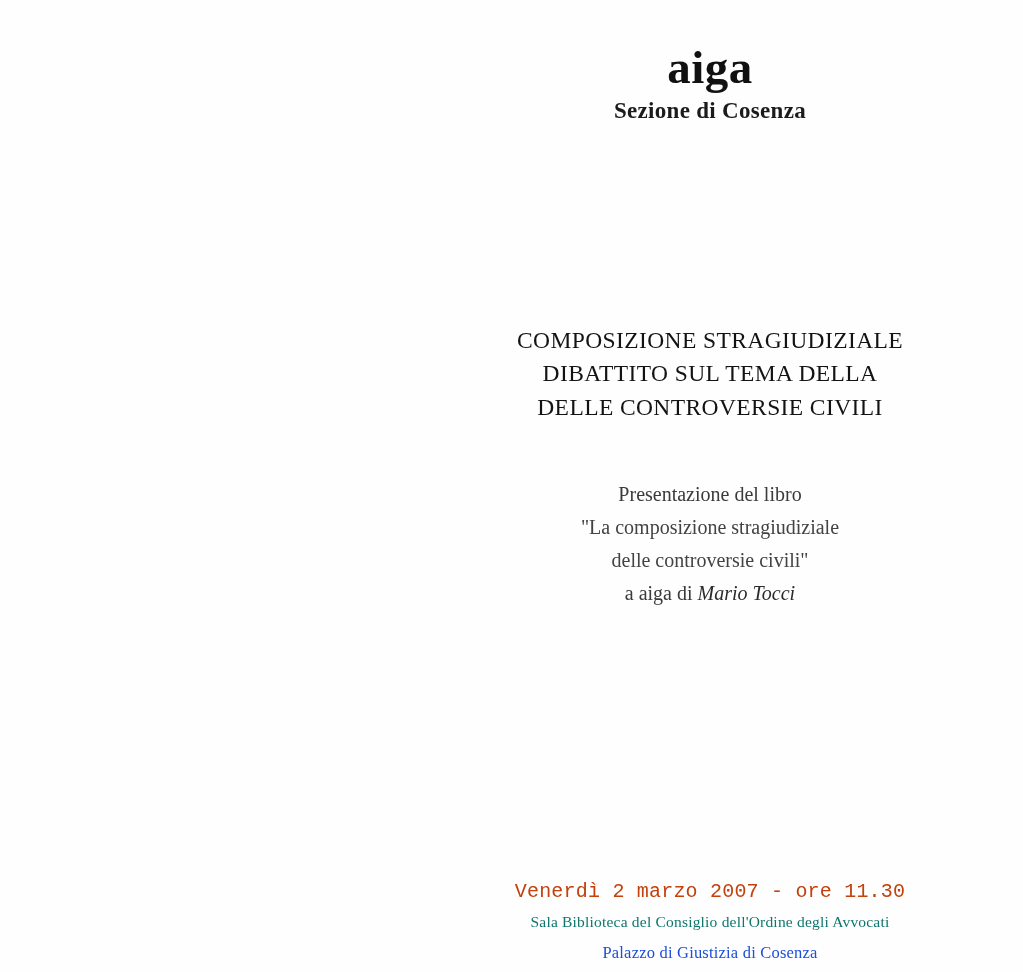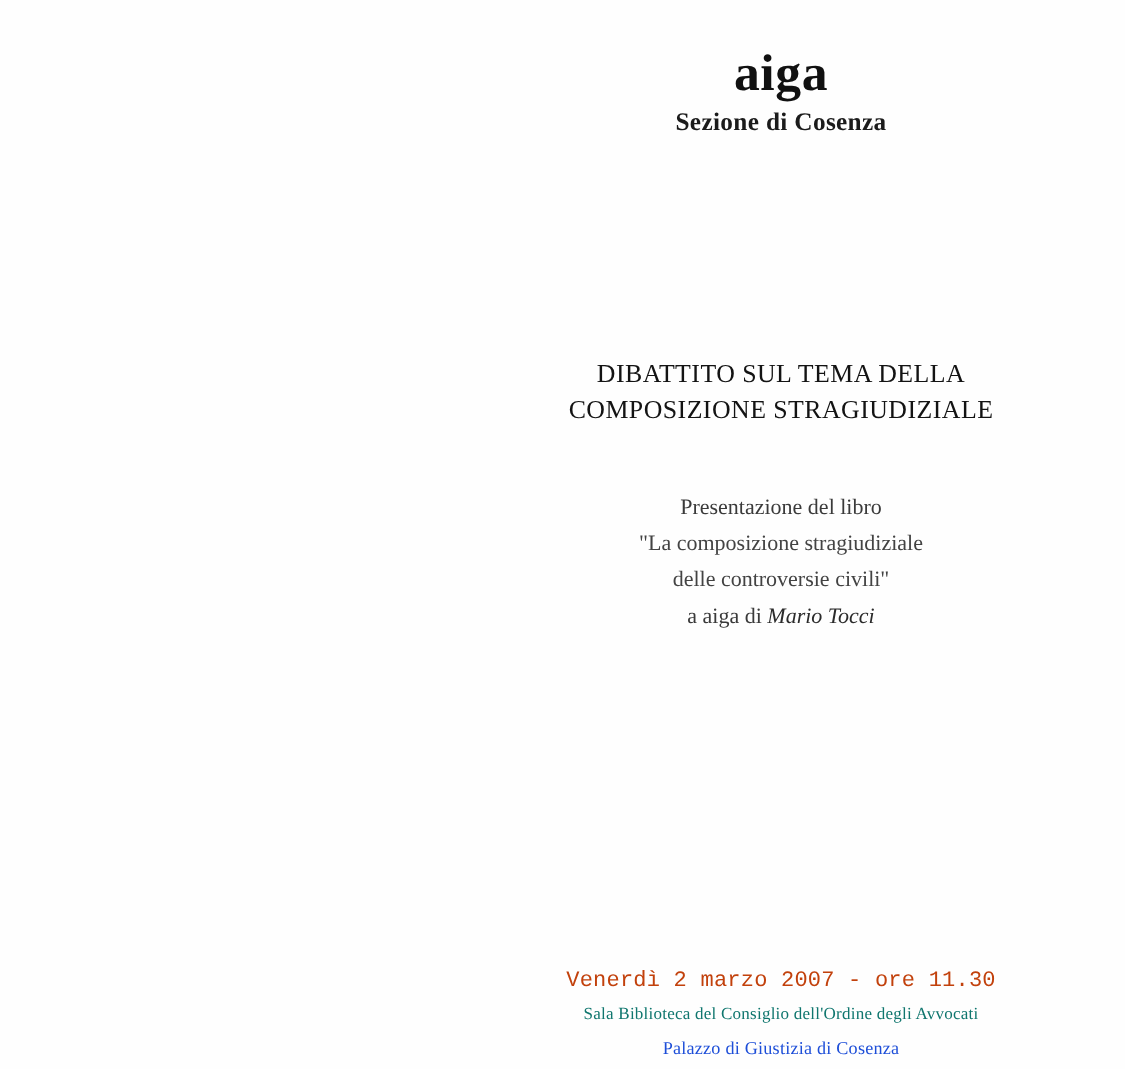--- a/index.html
+++ b/index.html
@@ -115,22 +115,23 @@
 <div class="page">
 
   <div class="content">
 
     <div class="logo-block">
       <div class="logo-word">aiga</div>
       <div class="logo-sub">Sezione di Cosenza</div>
     </div>
 
     <div class="title-block">
+      <div class="title-line">COMPOSIZIONE STRAGIUDIZIALE</div>
       <div class="title-line">DIBATTITO SUL TEMA DELLA</div>
-      <div class="title-line">COMPOSIZIONE STRAGIUDIZIALE</div>
+      <div class="title-line">DELLE CONTROVERSIE CIVILI</div>
     </div>
 
     <div class="presentation-block">
       <div class="pres-line">Presentazione del libro</div>
       <div class="pres-line faded">"La composizione stragiudiziale</div>
       <div class="pres-line faded">delle controversie civili"</div>
       <div class="pres-line">
         <span>a aiga di </span><span class="author">Mario Tocci</span>
       </div>
     </div>

